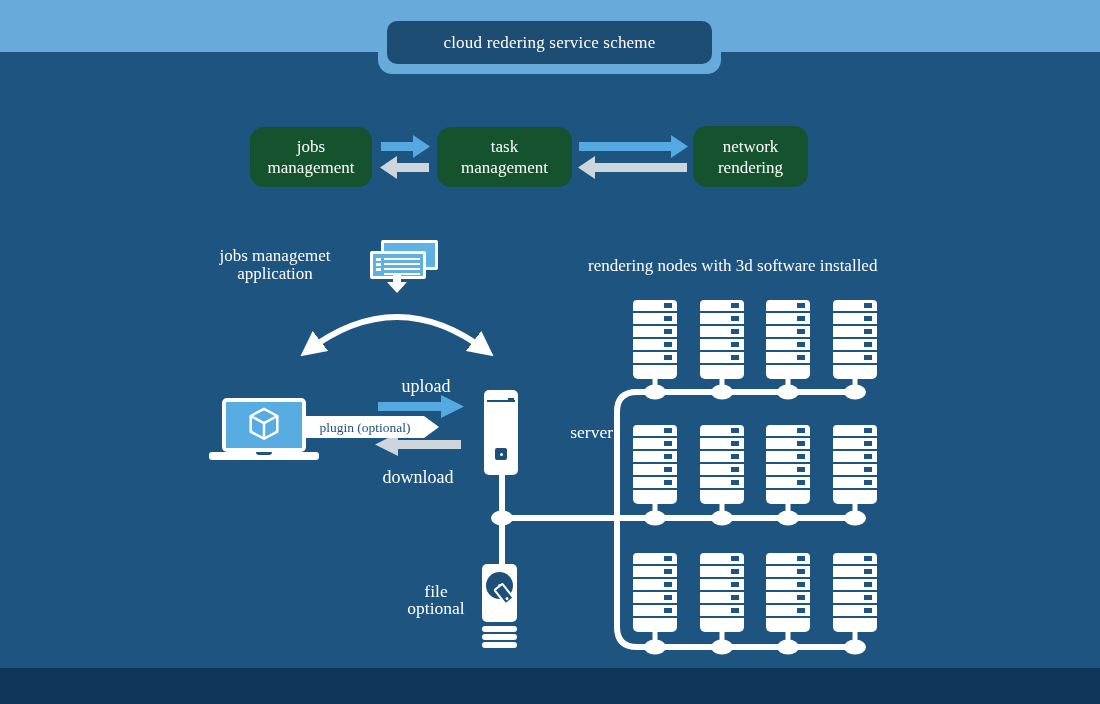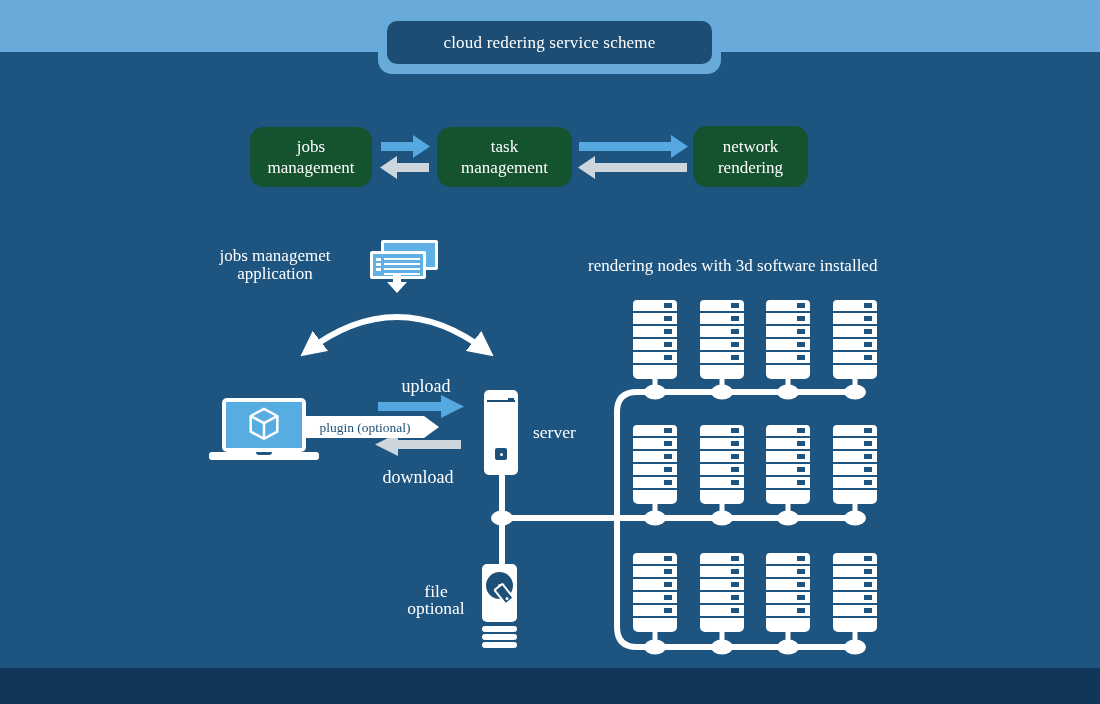--- a/index.html
+++ b/index.html
@@ -27,21 +27,21 @@
   .flow-box span{display:block;}
   
   .lbl{color:#fff;text-align:center;}
   .lbl span{display:block;}
   .jobs-app{left:185px;top:247px;width:180px;font-size:17px;line-height:18px;}
   .nodes-title{left:588px;top:256px;width:360px;text-align:left;font-size:17px;}
   .upload-lbl{left:376px;top:376px;width:100px;font-size:18px;}
   .download-lbl{left:368px;top:459px;width:100px;font-size:18px;margin-top:8px;}
   .plugin-lbl{left:306px;top:420px;width:118px;font-size:13.5px;color:#1d5078;z-index:6;}
   .your-computer{left:204px;top:469px;width:120px;font-size:18px;line-height:19px;}
-  .server-lbl{left:533px;top:422px;width:80px;text-align:left;font-size:17.5px;}
+  .server-lbl{left:533px;top:422px;width:80px;text-align:right;font-size:17.5px;}
   .storage-lbl{left:386px;top:583px;width:100px;font-size:17.5px;line-height:16.5px;}
   
   .laptop-screen{left:222px;top:398px;width:84px;height:54px;background:#fff;border-radius:5px;}
   .laptop-display{position:absolute;left:4px;top:4px;right:4px;bottom:4px;background:#57ace1;
     display:flex;align-items:center;justify-content:center;}
   .laptop-base{left:209px;top:452px;width:110px;height:8px;background:#fff;border-radius:3px;}
   .laptop-notch{position:absolute;left:47px;top:0;width:16px;height:3px;background:#1e5580;border-radius:0 0 3px 3px;}
   
   .win-back{left:381px;top:240px;width:57px;height:30px;background:#5fb0e5;border:3px solid #fff;border-radius:2px;box-sizing:border-box;}
   .win-front{left:370px;top:251px;width:56px;height:28px;background:#5fb0e5;border:3px solid #fff;border-radius:2px;box-sizing:border-box;z-index:2;}

